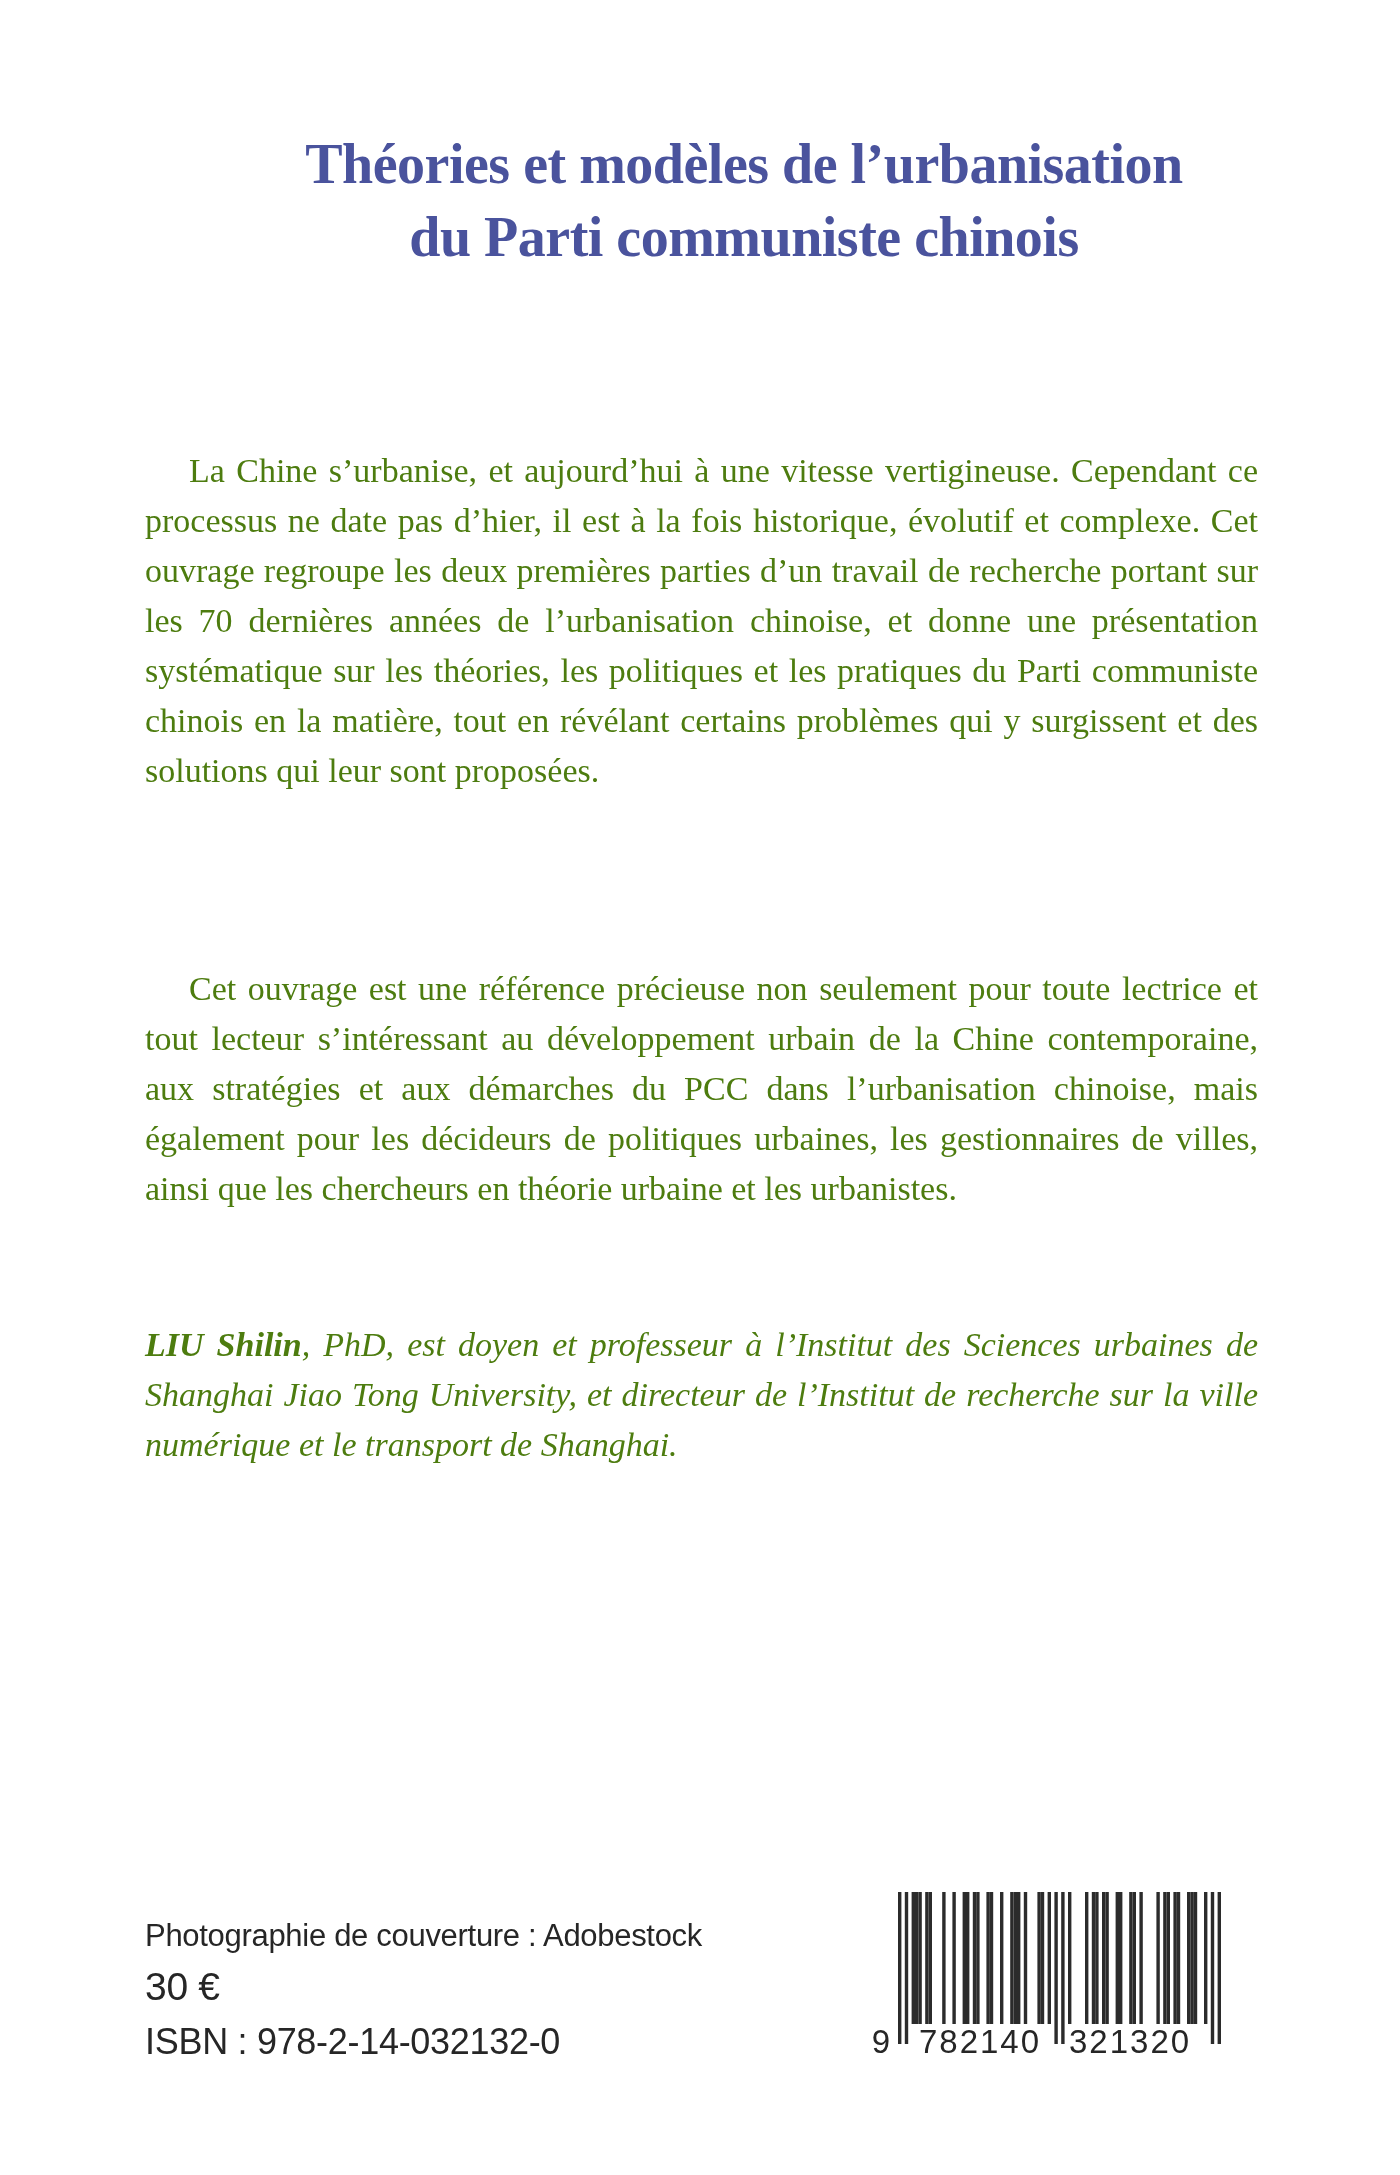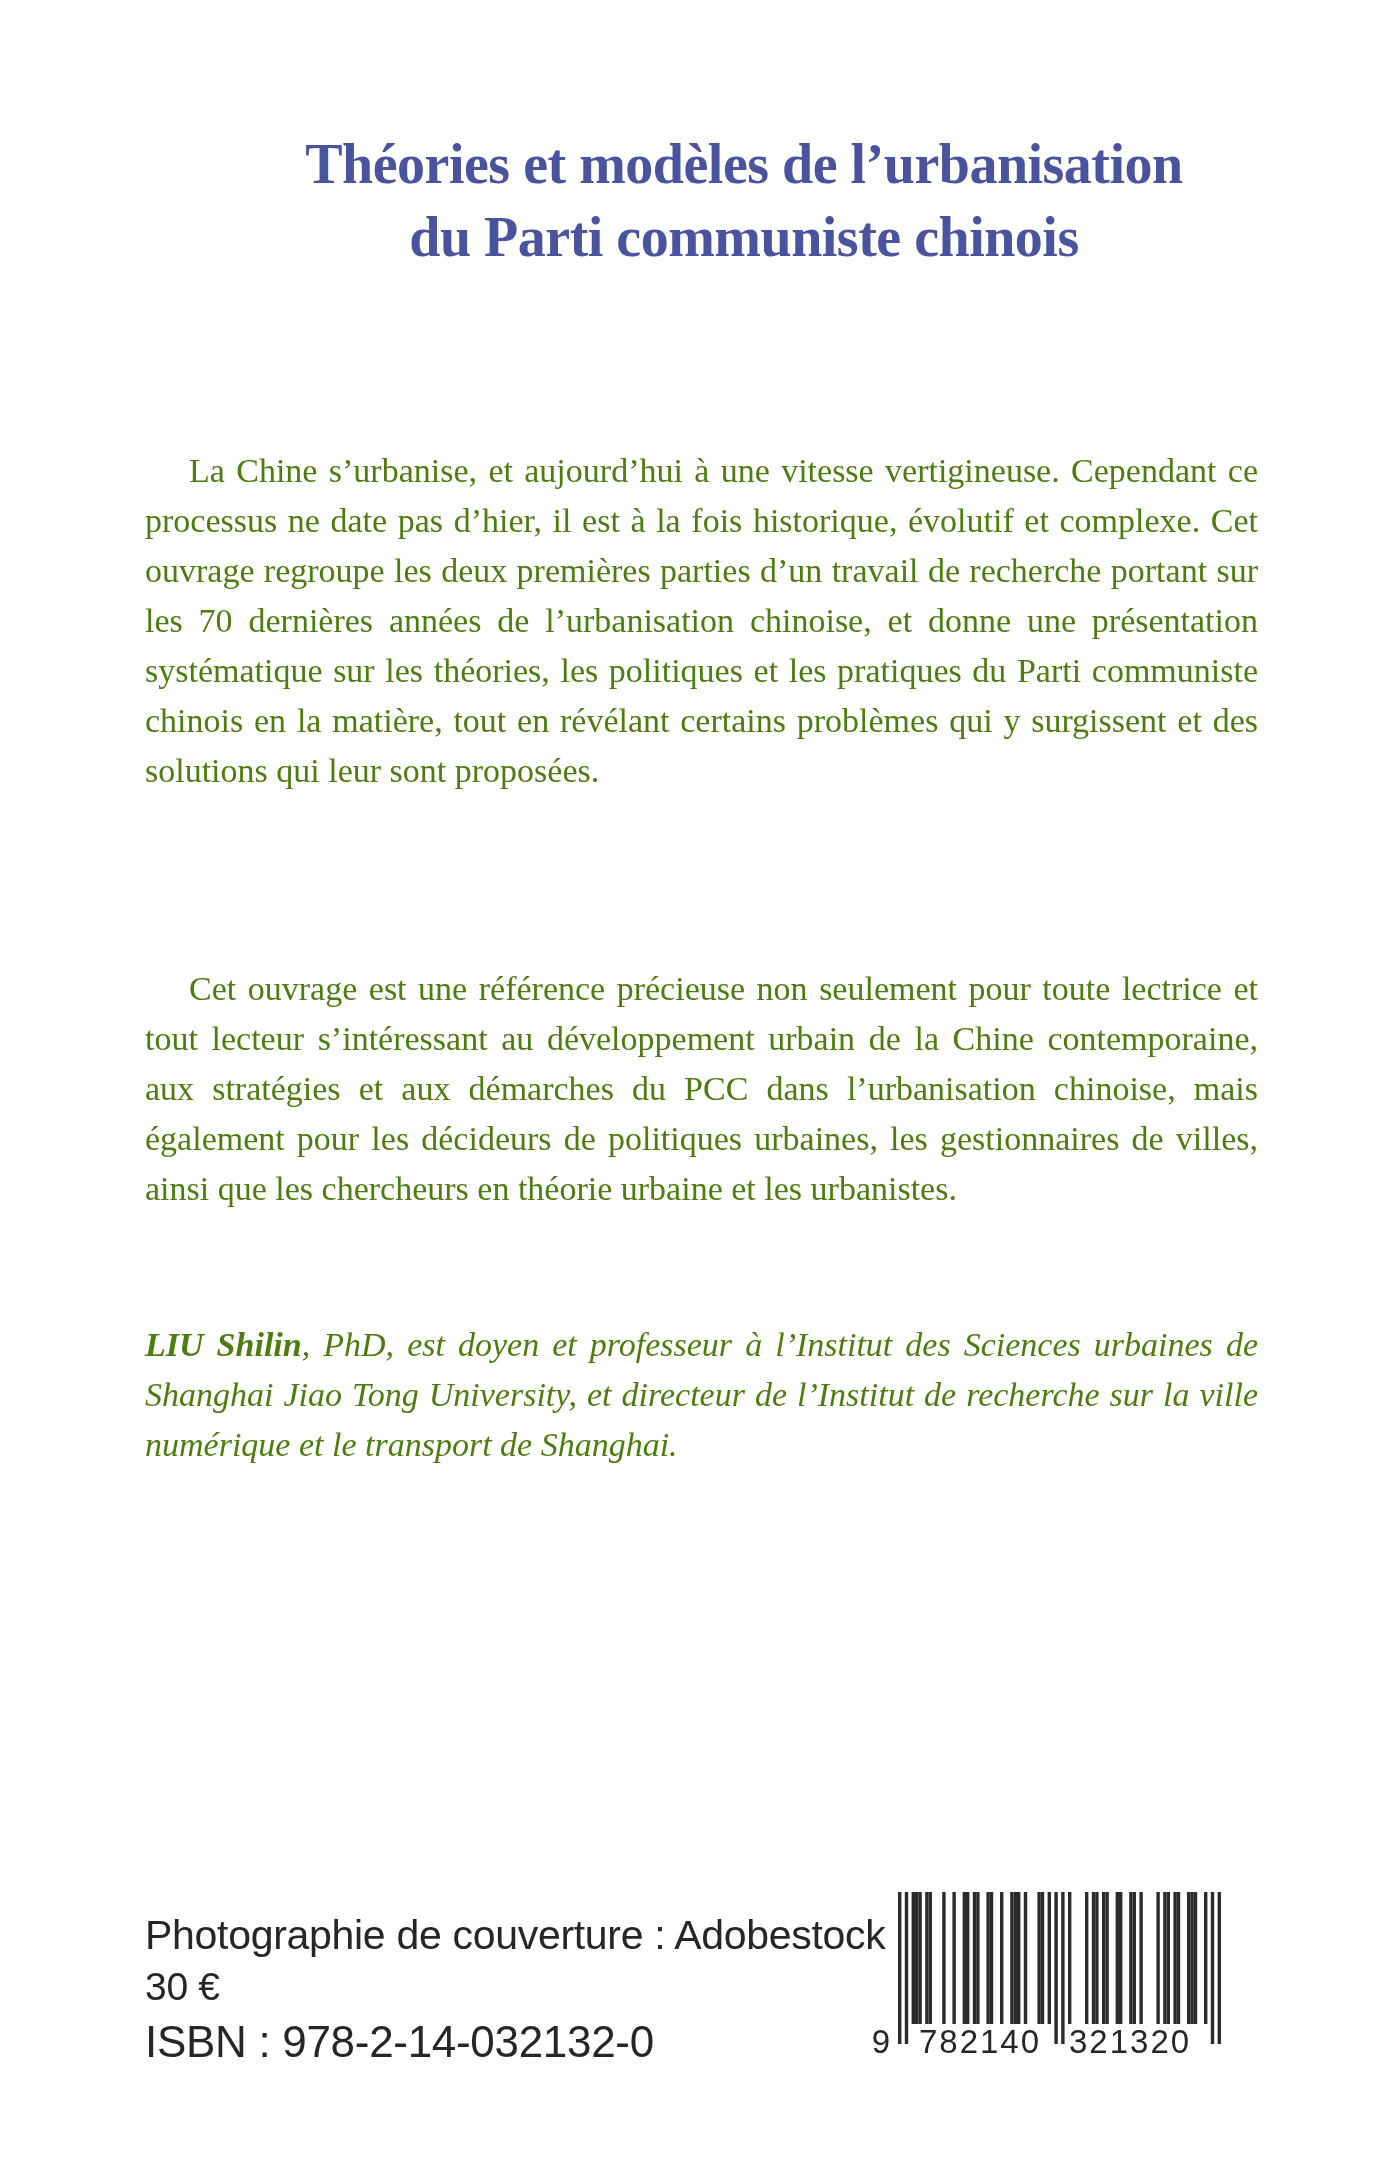--- a/index.html
+++ b/index.html
@@ -46,23 +46,23 @@
   }
   .bio .author-name { font-weight: 700; font-style: italic; }
   .footer-left {
     position: absolute;
     left: 145px;
     top: 1912px;
     font-family: "Liberation Sans", sans-serif;
     color: #262626;
     letter-spacing: -0.3px;
   }
-  .credit { font-size: 41px; line-height: 47px; }
+  .credit { font-size: 31px; line-height: 47px; }
   .price  { font-size: 39px; line-height: 55px; }
-  .isbn   { font-size: 44px; line-height: 55px; }
+  .isbn   { font-size: 36px; line-height: 55px; }
   .barcode-wrap {
     position: absolute;
     left: 898px;
     top: 1892px;
     width: 323px;
     height: 175px;
   }
   .barcode-wrap svg { display: block; }
   .bc-digits span {
     position: absolute;

